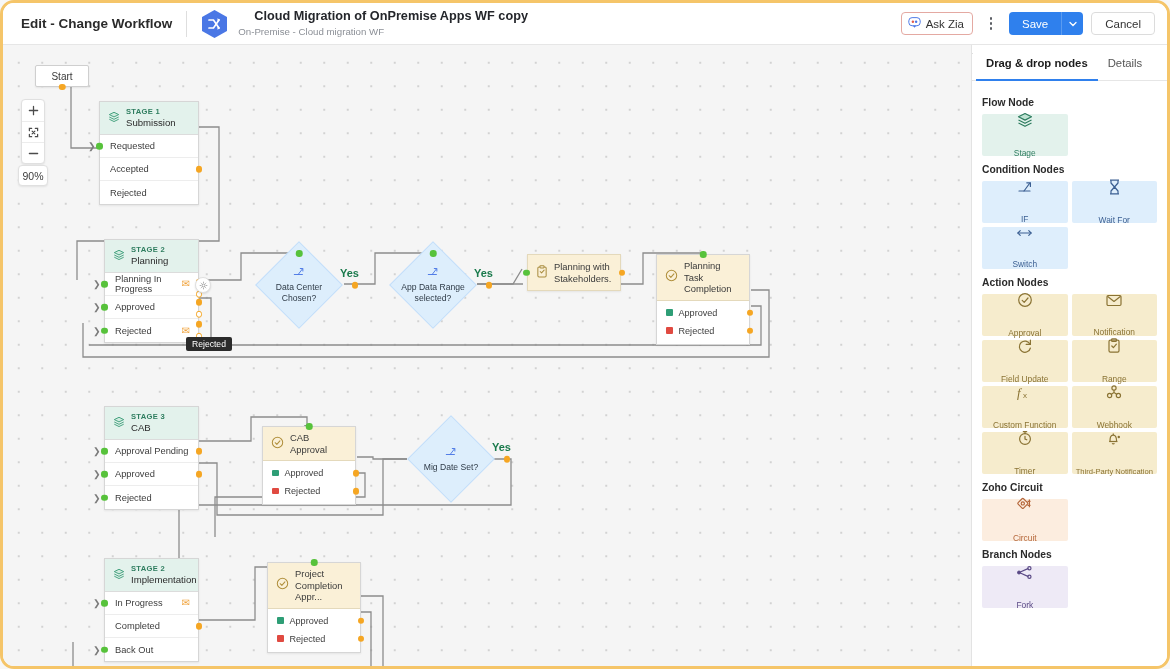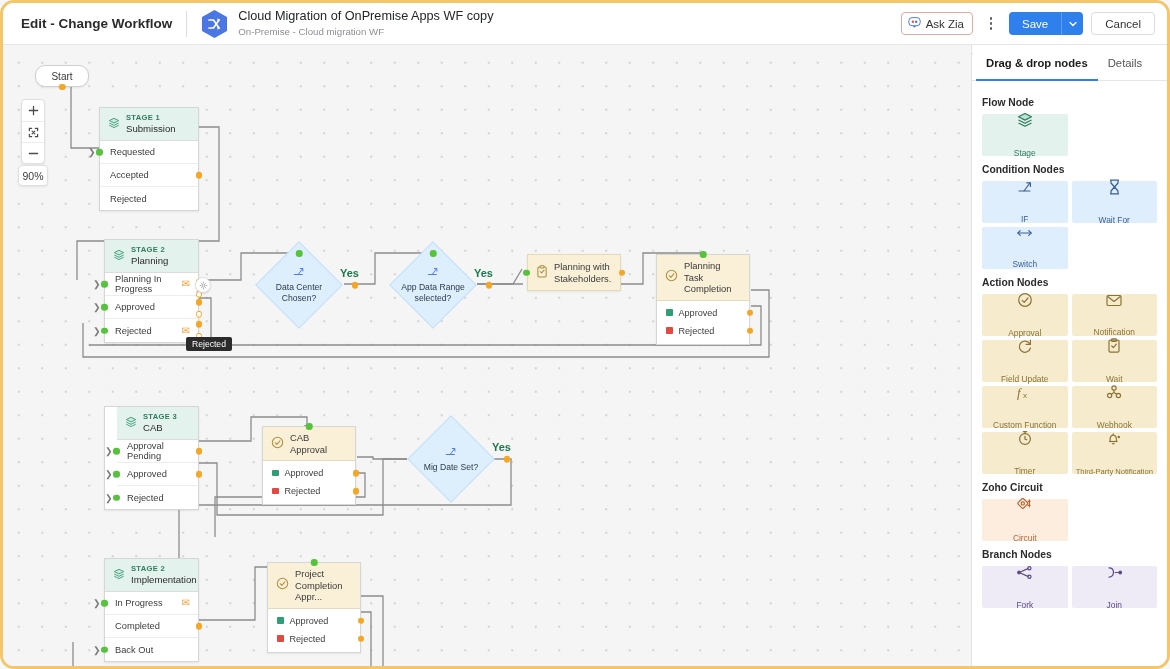--- a/index.html
+++ b/index.html
@@ -24,21 +24,21 @@
     background:#fff; border-bottom:1px solid #e6e6e6;
     display:flex; align-items:center; padding:0 12px 0 18px; gap:0;
   }
   #edit-title { font-size:13.5px; font-weight:bold; color:#2b2b2b; white-space:nowrap; }
   #hdr-div { width:1px; height:26px; background:#dedede; margin:0 14px; }
   #wf-logo {
     width:27px; height:30px; flex:none; position:relative;
   }
   #wf-logo svg { display:block; }
   #wf-text { margin-left:10px; display:flex; flex-direction:column; justify-content:center; }
-  #wf-name { font-size:12.7px; font-weight:normal; color:#24262b; line-height:15px; }
+  #wf-name { font-size:12.7px; font-weight:bold; color:#24262b; line-height:15px;margin-left:16px; }
   #wf-sub { font-size:9.7px; color:#8b8f96; line-height:13px; margin-top:1px; }
   #hdr-right { margin-left:auto; display:flex; align-items:center; gap:8px; }
 
   .zia-btn {
     display:flex; align-items:center; gap:5px;
     border:1px solid #e4a9a2; border-radius:4px; background:#fff;
     padding:3px 8px 3px 6px; font-size:11.5px; color:#333; cursor:pointer;
     height:23px;
   }
   .kebab {
@@ -86,21 +86,21 @@
     position:absolute; left:15px; top:120px; width:30px; height:21px;
     background:#fff; border:1px solid #e0e0e0; border-radius:4px;
     display:flex; align-items:center; justify-content:center;
     font-size:10.5px; color:#3c3c3c; box-shadow:0 1px 2px rgba(0,0,0,.08);
   }
 
   
   .node { position:absolute; background:#fff; border:1px solid #d6d6d6;
           box-shadow:0 1px 2px rgba(0,0,0,.07); }
   .start-node {
-    position:absolute; background:#fff; border:1px solid #cfcfcf; border-radius:10px;
+    position:absolute; background:#fff; border:1px solid #cfcfcf; border-radius:2px;
     display:flex; align-items:center; justify-content:center;
     font-size:10px; color:#3a3a3a; box-shadow:0 1px 2px rgba(0,0,0,.07);
   }
 
   .stage-head {
     background:#e3f2ec; display:flex; align-items:center; gap:6px;
     padding:5px 8px; border-bottom:1px solid #dcdcdc;
   }
   .stage-head .txt { display:flex; flex-direction:column; }
   .stage-head .s-lbl { font-size:7.6px; color:#2e7d5f; font-weight:bold; letter-spacing:.3px; line-height:9px;}
@@ -328,21 +328,21 @@
           </svg>
       </div>
     </div>
     <div id="zoompct">90%</div>
 
     <div class="start-node" style="left:32px; top:20px; width:54px; height:22px;">
       <span>Start</span>
       <span class="dot-out" style="right:auto; left:50%; top:auto; bottom:-4px; transform:translateX(-50%);"></span>
     </div>
 
-    <div class="node" style="left:96px; top:62px; width:100px;">
+    <div class="node" style="left:96px; top:56px; width:100px;">
       <div class="stage-head">
         <span>
           <svg width="12" height="12" viewBox="0 0 14 14" fill="none" stroke="#3f9e7a" stroke-width="1.1" stroke-linejoin="round">
             <path d="M7 1.5 L12.5 4.2 L7 6.9 L1.5 4.2 Z" fill="#cfeade"></path>
             <path d="M1.5 7 L7 9.7 L12.5 7"></path>
             <path d="M1.5 9.6 L7 12.3 L12.5 9.6"></path>
           </svg>
         </span>
         <span class="txt">
           <span class="s-lbl">STAGE 1</span>
@@ -483,21 +483,21 @@
         <span class="dot-out"></span>
       </div>
       <div class="act-row" style="margin-bottom:4px;">
         <span class="sq" style="background:#e04a41;"></span>
         <span>Rejected</span>
         <span class="dot-out"></span>
       </div>
       <span class="dot-top"></span>
     </div>
 
-    <div class="node" style="left:101px; top:361px; width:95px;padding-left:12px;">
+    <div class="node" style="left:101px; top:361px; width:95px;">
       <div class="stage-head">
         <span>
           <svg width="12" height="12" viewBox="0 0 14 14" fill="none" stroke="#3f9e7a" stroke-width="1.1" stroke-linejoin="round">
             <path d="M7 1.5 L12.5 4.2 L7 6.9 L1.5 4.2 Z" fill="#cfeade"></path>
             <path d="M1.5 7 L7 9.7 L12.5 7"></path>
               <path d="M1.5 9.6 L7 12.3 L12.5 9.6"></path>
           </svg>
         </span>
         <span class="txt">
           <span class="s-lbl">STAGE 3</span>
@@ -711,21 +711,21 @@
           <span>Field Update</span>
         </div>
         <div class="ncard c-yellow">
           <span class="ic">
             <svg width="14" height="16" viewBox="0 0 14 16" fill="none" stroke="#8a7334" stroke-width="1.2" stroke-linejoin="round">
               <rect x="2" y="2.2" width="10" height="12" rx="1.4"></rect>
               <rect x="4.6" y="0.9" width="4.8" height="2.6" rx="0.8"></rect>
               <path d="M4.8 8 L6.4 9.6 L9.4 6.2" stroke-linecap="round"></path>
             </svg>
           </span>
-          <span>Wait</span>
+          <span>Range</span>
         </div>
         <div class="ncard c-yellow">
           <span class="ic">
             <svg width="18" height="16" viewBox="0 0 18 16">
               <text x="1" y="12.5" font-family="Liberation Serif, serif" font-style="italic" font-size="13" fill="#8a7334">f</text>
               <text x="7" y="13.5" font-family="Liberation Sans, sans-serif" font-size="8" fill="#8a7334">x</text>
             </svg>
           </span>
           <span>Custom Function</span>
         </div>
@@ -785,28 +785,18 @@
           <span class="ic">
             <svg width="17" height="15" viewBox="0 0 17 15" fill="none" stroke="#5b4b86" stroke-width="1.2" stroke-linecap="round">
               <circle cx="3" cy="7.5" r="1.3" fill="#5b4b86"></circle>
               <circle cx="13.4" cy="3.2" r="1.6"></circle>
                 <circle cx="13.4" cy="11.8" r="1.6"></circle>
               <path d="M4.3 7 L11.9 3.6 M4.3 8 L11.9 11.4"></path>
             </svg>
           </span>
           <span>Fork</span>
         </div>
-        <div class="ncard c-purple">
-          <span class="ic">
-            <svg width="17" height="15" viewBox="0 0 17 15" fill="none" stroke="#5b4b86" stroke-width="1.2" stroke-linecap="round">
-              <path d="M3 2.8 C9 2.8 9 12.2 3 12.2"></path>
-              <path d="M9.2 7.5 H12.4"></path>
-              <circle cx="14.2" cy="7.5" r="1.3" fill="#5b4b86"></circle>
-            </svg>
-          </span>
-          <span>Join</span>
-        </div>
       </div>
 
     </div>
   </div>
 
 </div>
 
 </body></html>

